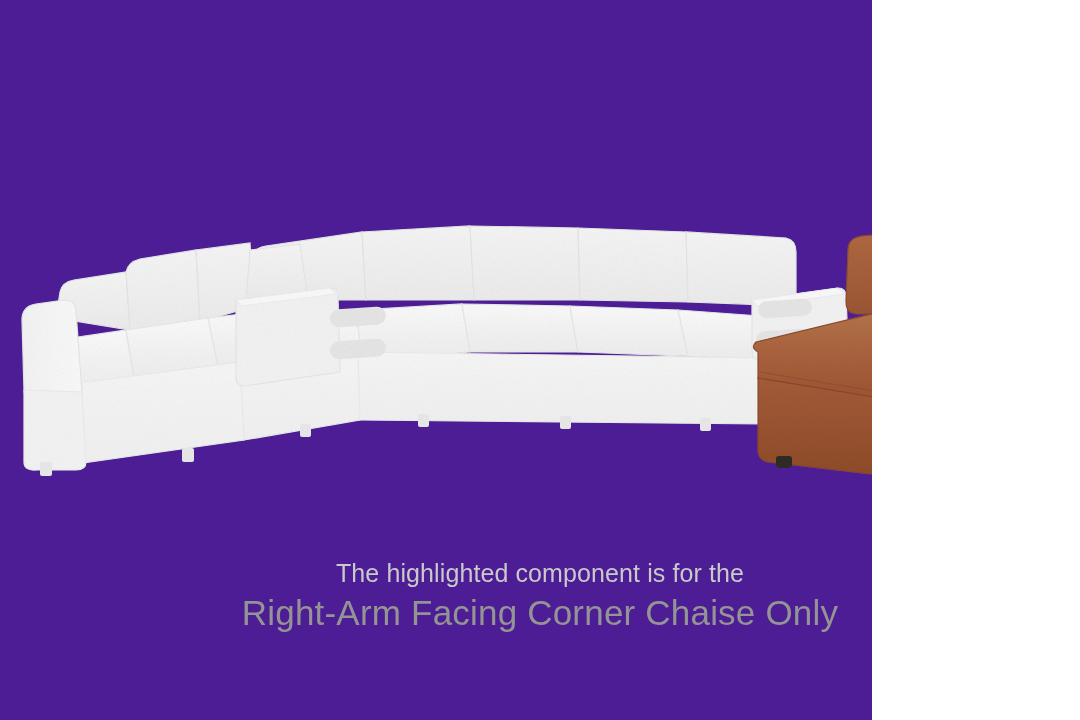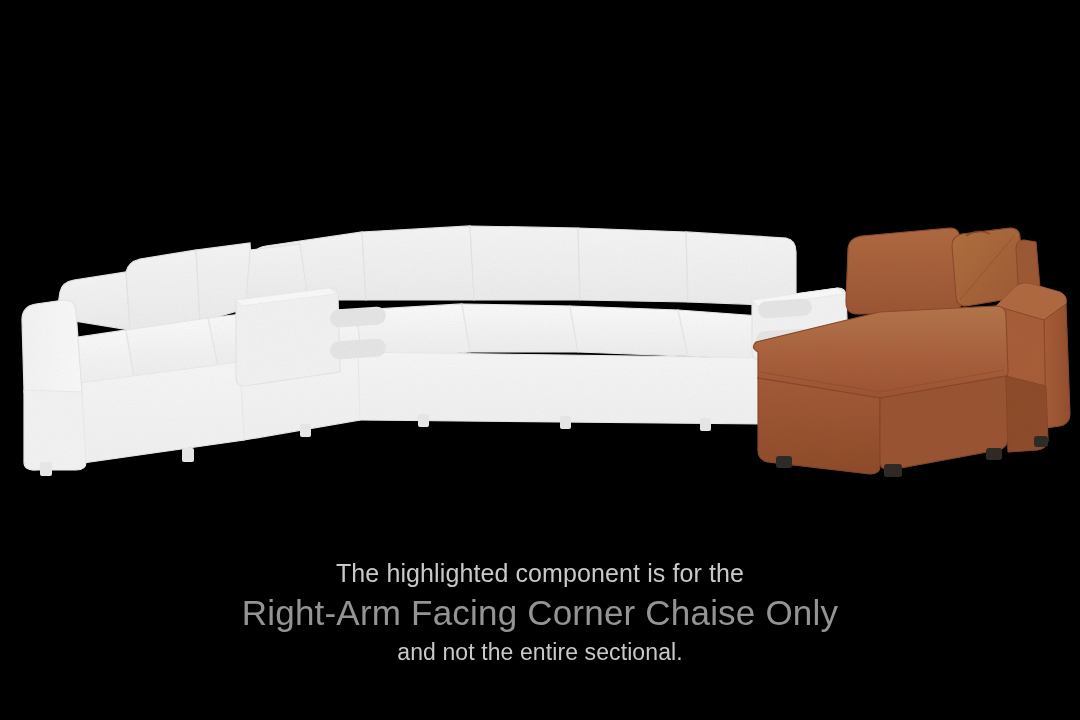--- a/index.html
+++ b/index.html
@@ -2,23 +2,23 @@
 <html><head>
 <meta charset="utf-8">
 <style>
   html, body {
     margin: 0;
     padding: 0;
     background: #ffffff;
   }
   #stage {
     position: relative;
-    width: 1080px;
+    width: 872px;
     height: 720px;
-    background: #000000;
+    background: #4c1d95;
     overflow: hidden;
     font-family: "Liberation Sans", sans-serif;
   }
 
   
   #product-illustration {
     position: absolute;
     left: 0;
     top: 0;
     width: 1080px;
@@ -218,16 +218,15 @@
           <rect x="986" y="448" width="16" height="12" rx="3"></rect>
           <rect x="1034" y="436" width="14" height="11" rx="3"></rect>
         </g>
       </g>
     </svg>
   </div>
 
   <div id="caption">
     <span class="cap-line-1">The highlighted component is for the</span>
     <span class="cap-line-2">Right-Arm Facing Corner Chaise Only</span>
-    <span class="cap-line-3">and not the entire sectional.</span>
   </div>
 
 </div>
 
 </body></html>

